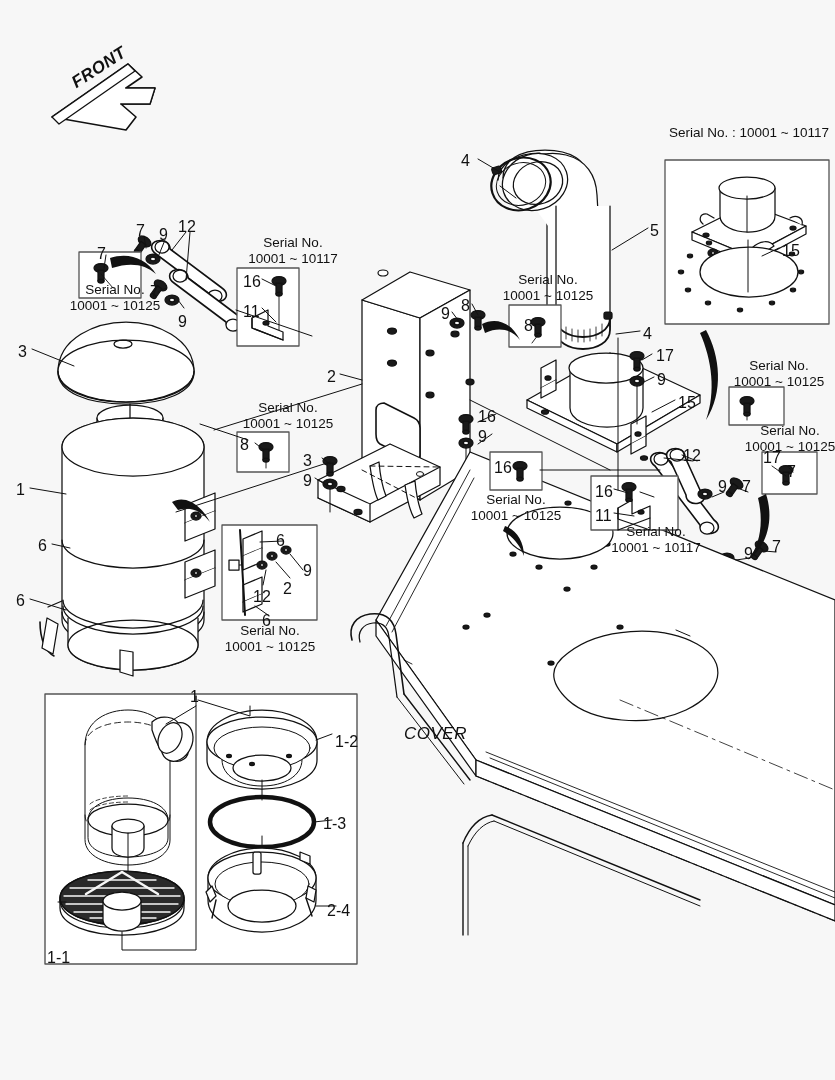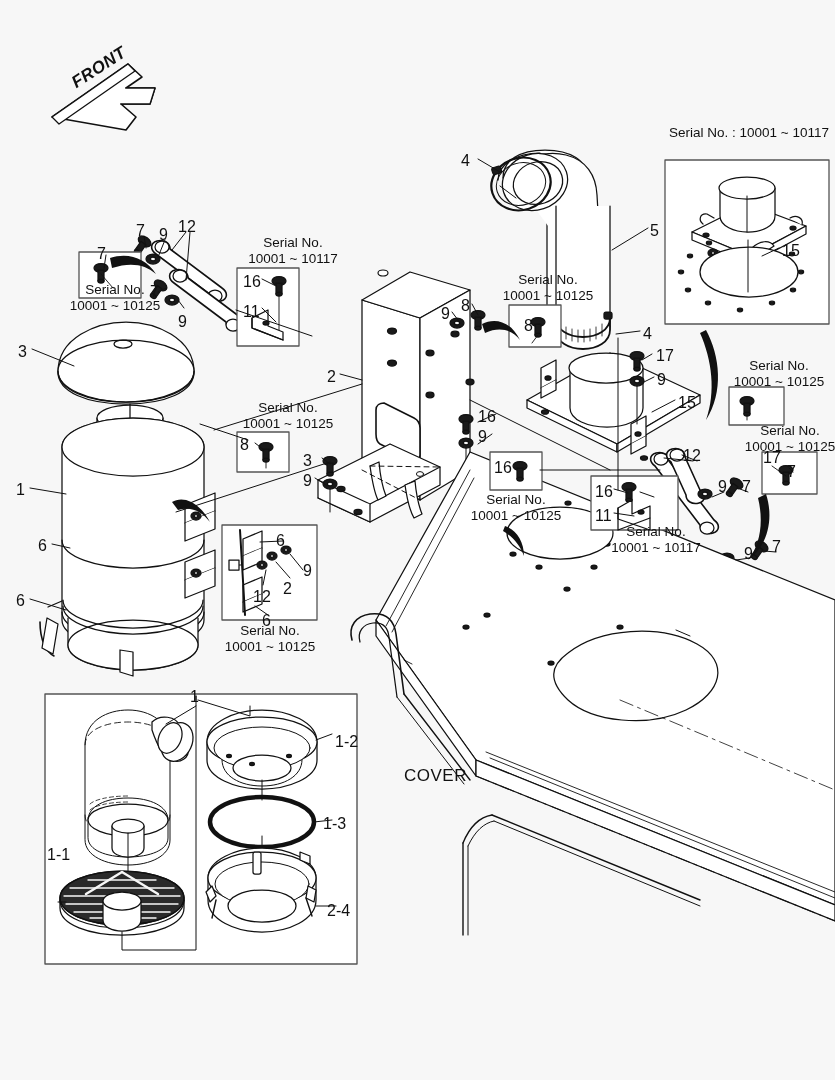--- a/index.html
+++ b/index.html
@@ -510,21 +510,21 @@
     <line x1="314" y1="822" x2="332" y2="820" stroke-width="1"></line>
     <line x1="316" y1="906" x2="336" y2="906" stroke-width="1"></line>
     <line x1="66" y1="902" x2="58" y2="902" stroke-width="1"></line>
   </g>
 
   </g>
 </svg>
 
 <div class="lbl big" style="left:68px;top:76px;transform:rotate(-33deg);transform-origin:left top;font-style:italic;font-weight:bold;">FRONT</div>
 
-<div class="lbl big" style="left:404px;top:766px;">COVER</div>
+<div class="lbl big" style="left:404px;top:724px;font-style:italic;">COVER</div>
 
 <div class="lbl sn" style="left:665px;top:125px;width:164px;text-align:right;">
   <span>Serial No. :</span>
   <span>10001 ~ 10117</span>
 </div>
 
 <div class="lbl sn" style="left:50px;top:282px;width:130px;">
   <div>Serial No.</div>
   <div>10001 ~ 10125</div>
 </div>
@@ -609,17 +609,17 @@
       <div class="num" style="left: 772px; top: 538px;">7</div>
       <div class="num" style="left: 787px; top: 463px;">7</div>
       <div class="num" style="left: 276px; top: 532px;">6</div>
       <div class="num" style="left: 303px; top: 562px;">9</div>
       <div class="num" style="left: 283px; top: 580px;">2</div>
       <div class="num" style="left: 253px; top: 588px;">12</div>
       <div class="num" style="left: 262px; top: 612px;">6</div>
       <div class="num" style="left: 190px; top: 688px;">1</div>
       <div class="num" style="left: 323px; top: 733px; margin-left: 12px;">1-2</div>
       <div class="num" style="left: 323px; top: 815px;">1-3</div>
-      <div class="num" style="left: 47px; top: 846px; text-align: center;">1-1</div>
+      <div class="num" style="left: 47px; top: 949px; text-align: center;">1-1</div>
       <div class="num" style="left: 327px; top: 902px;">2-4</div>
     </div>
 
 </div>
 
 </body></html>

